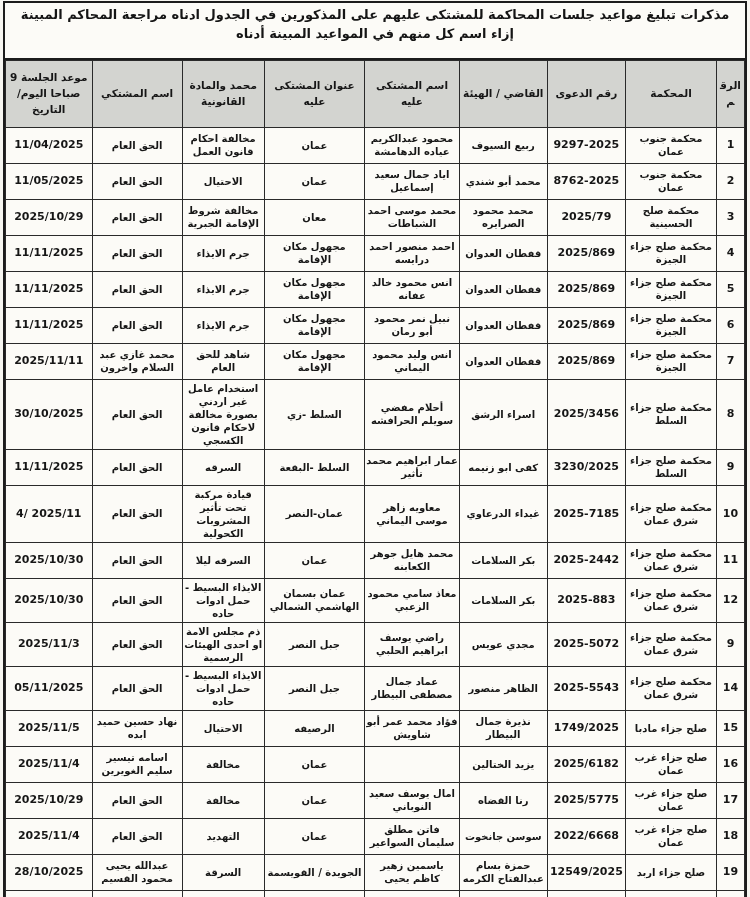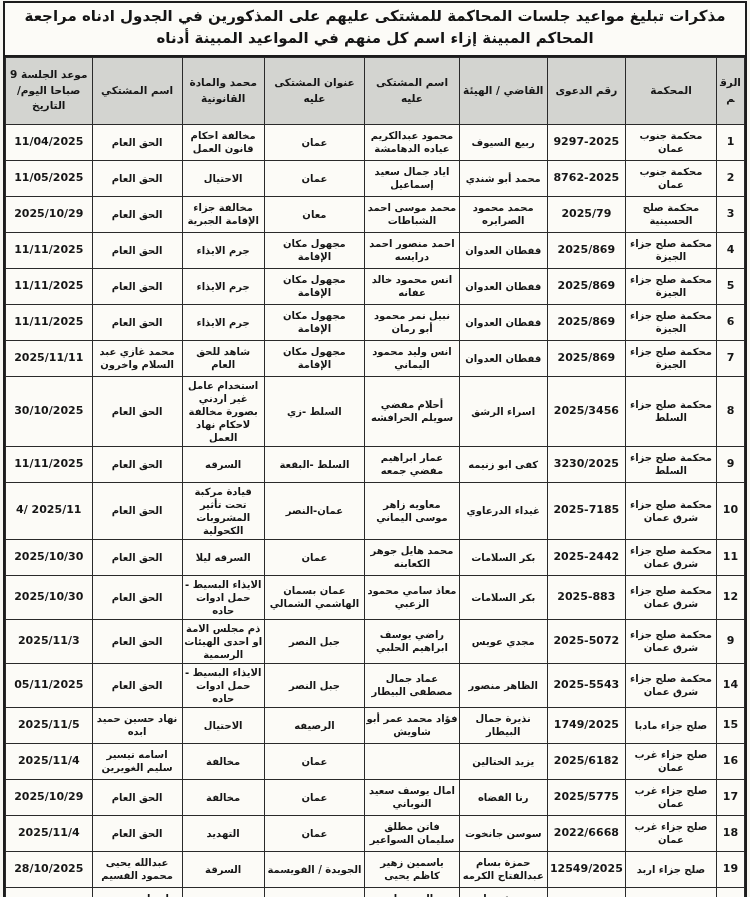--- a/index.html
+++ b/index.html
@@ -16,24 +16,24 @@
     padding: 1px 3px;
     overflow: hidden;
   }
   .sheet {
     border: 2px solid #1c1c1c;
     background: #fcfbf7;
   }
   .title {
     text-align: center;
     font-weight: bold;
-    font-size: 15px;
+    font-size: 13px;
     line-height: 1.45;
     color: #151515;
-    padding: 3px 10px 5px 10px;
+    padding: 3px 10px 14px 10px;
     border-bottom: 2px solid #1c1c1c;
   }
   table.notice {
     width: 100%;
     border-collapse: collapse;
     direction: rtl;
     table-layout: fixed;
   }
   col.c-num        { width: 3.8%;  }
   col.c-court      { width: 12.3%; }
@@ -122,21 +122,21 @@
             <td>الحق العام</td>
             <td class="ltr">11/05/2025</td>
           </tr>
           <tr>
             <td class="ltr">3</td>
             <td>محكمة صلح الحسينية</td>
             <td class="ltr">2025/79</td>
             <td>محمد محمود الصرايره</td>
             <td>محمد موسى احمد الشباطات</td>
             <td>معان</td>
-            <td>مخالفة جزاء الإقامة الجبرية</td>
+            <td>مخالفة شروط الإقامة الجبرية</td>
             <td>الحق العام</td>
             <td class="ltr">2025/10/29</td>
           </tr>
           <tr>
             <td class="ltr">4</td>
             <td>محكمة صلح جزاء الجيزة</td>
             <td class="ltr">2025/869</td>
             <td>قفطان العدوان</td>
             <td>احمد منصور احمد درايسه</td>
             <td>مجهول مكان الإقامة</td>
@@ -177,30 +177,30 @@
             <td>محمد غازي عبد السلام واخرون</td>
             <td class="ltr">2025/11/11</td>
           </tr>
           <tr>
             <td class="ltr">8</td>
             <td>محكمة صلح جزاء السلط</td>
             <td class="ltr">2025/3456</td>
             <td>اسراء الرشق</td>
             <td>أحلام مفضي سويلم الحرافشه</td>
             <td>السلط -زي</td>
-            <td>استخدام عامل غير اردني بصورة مخالفة لاحكام نهاد العمل</td>
+            <td>استخدام عامل غير اردني بصورة مخالفة لاحكام قانون الكسجي</td>
             <td>الحق العام</td>
             <td class="ltr">30/10/2025</td>
           </tr>
           <tr>
             <td class="ltr">9</td>
             <td>محكمة صلح جزاء السلط</td>
             <td class="ltr">3230/2025</td>
             <td>كفى ابو زنيمه</td>
-            <td>عمار ابراهيم مفضي جمعه</td>
+            <td>عمار ابراهيم محمد تأثير</td>
             <td>السلط -البقعة</td>
             <td>السرقه</td>
             <td>الحق العام</td>
             <td class="ltr">11/11/2025</td>
           </tr>
           <tr>
             <td class="ltr">10</td>
             <td>محكمة صلح جزاء شرق عمان</td>
             <td class="ltr">2025-7185</td>
             <td>غيداء الدرعاوي</td>

